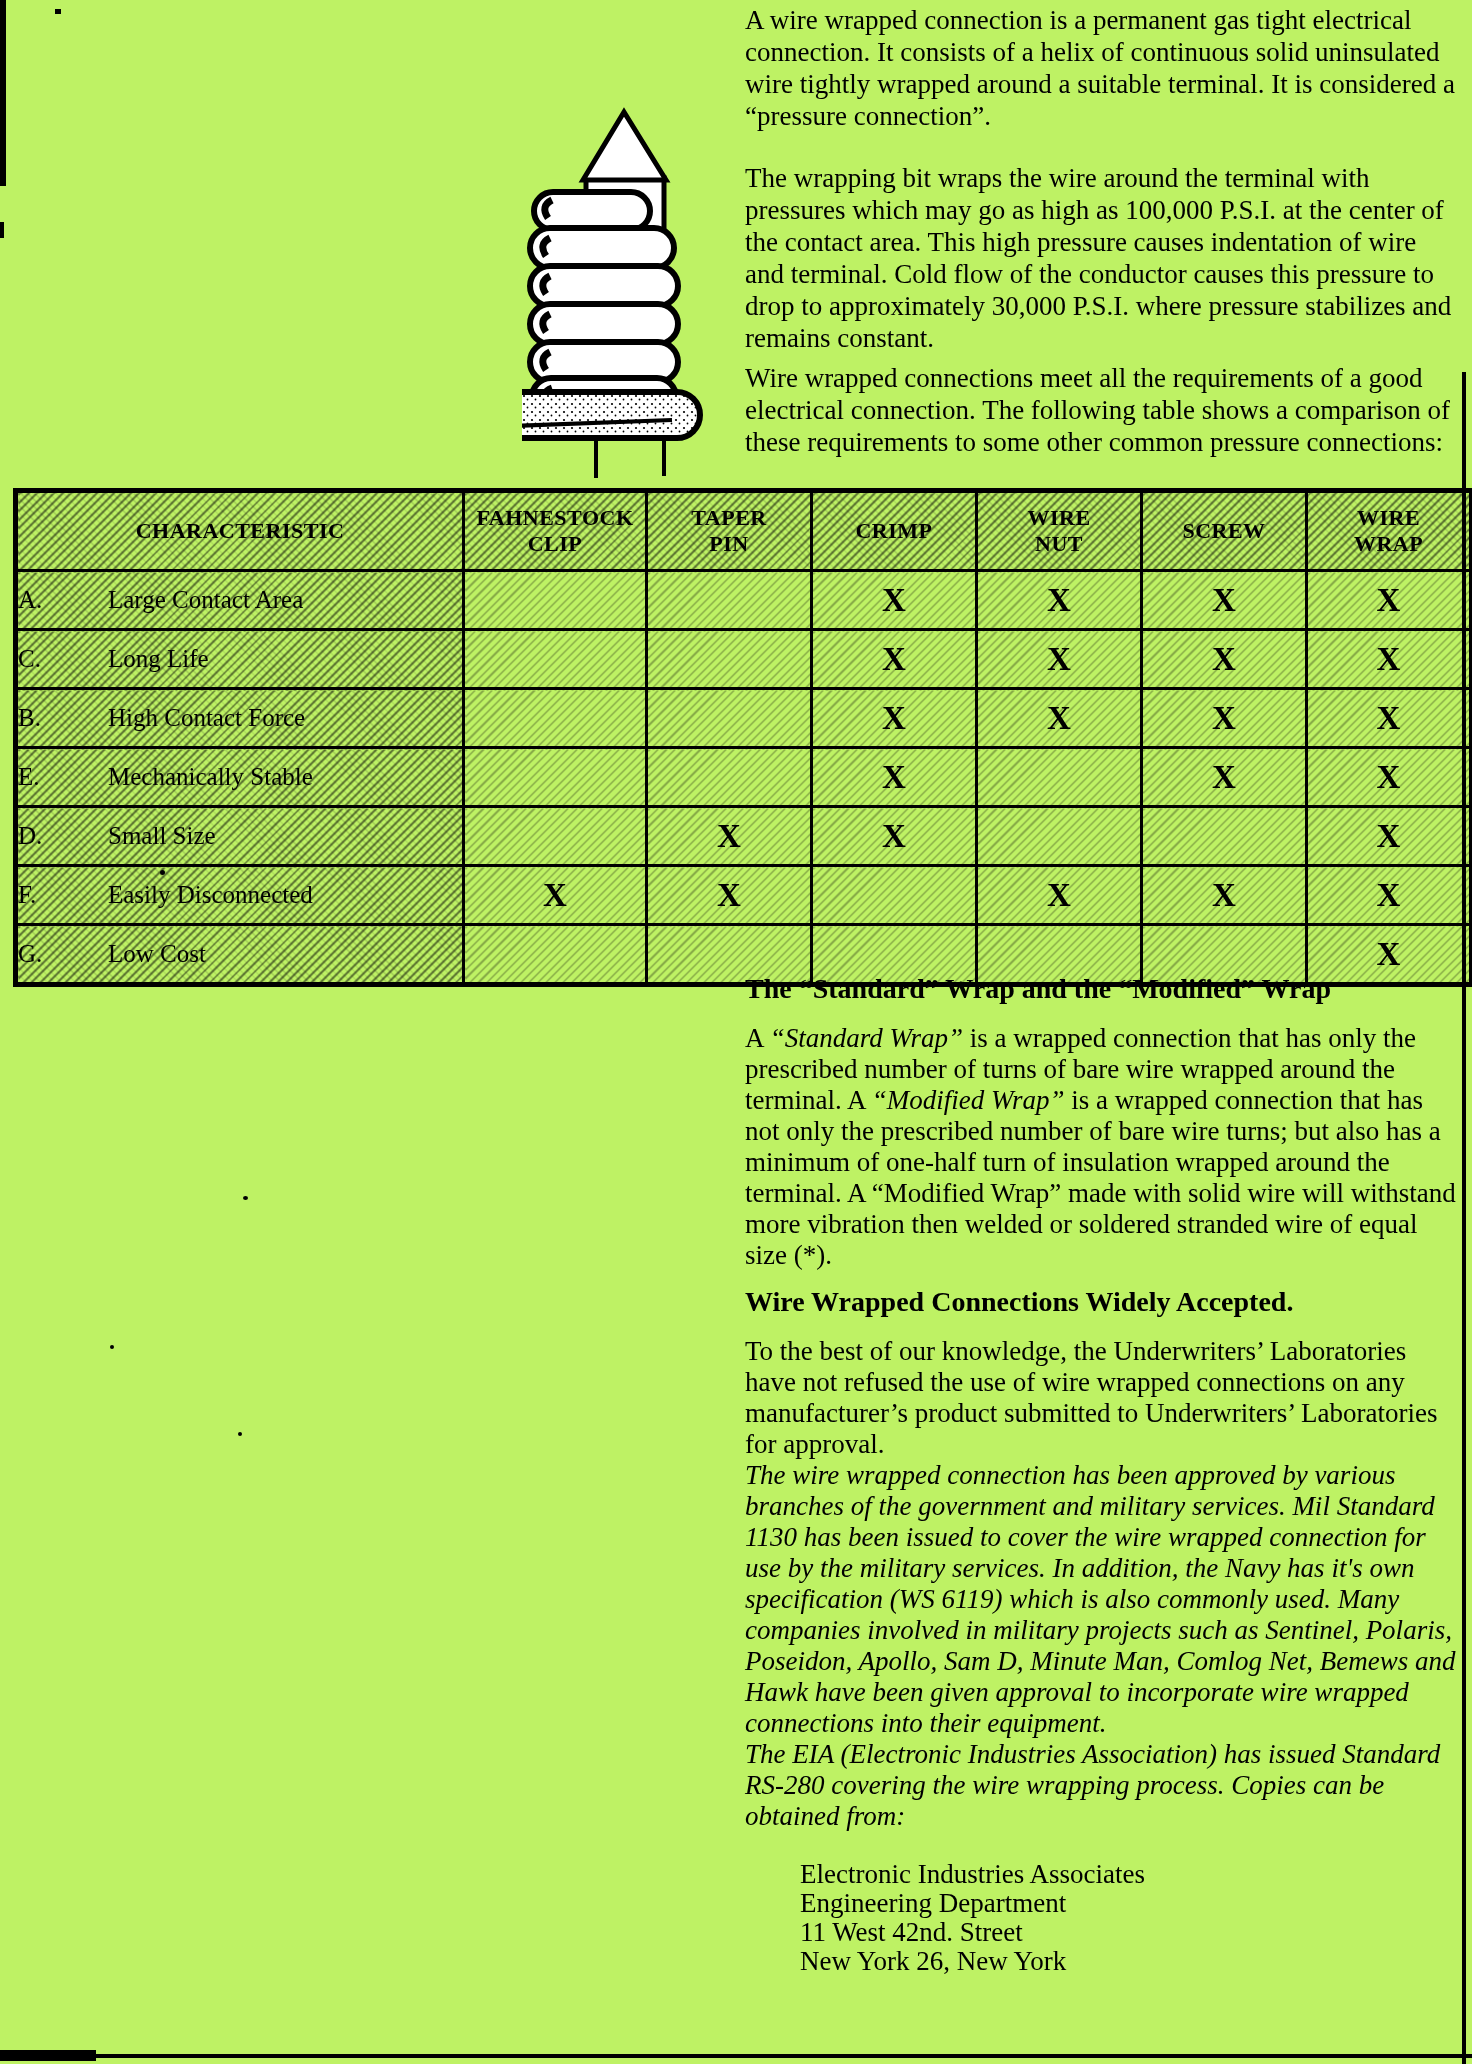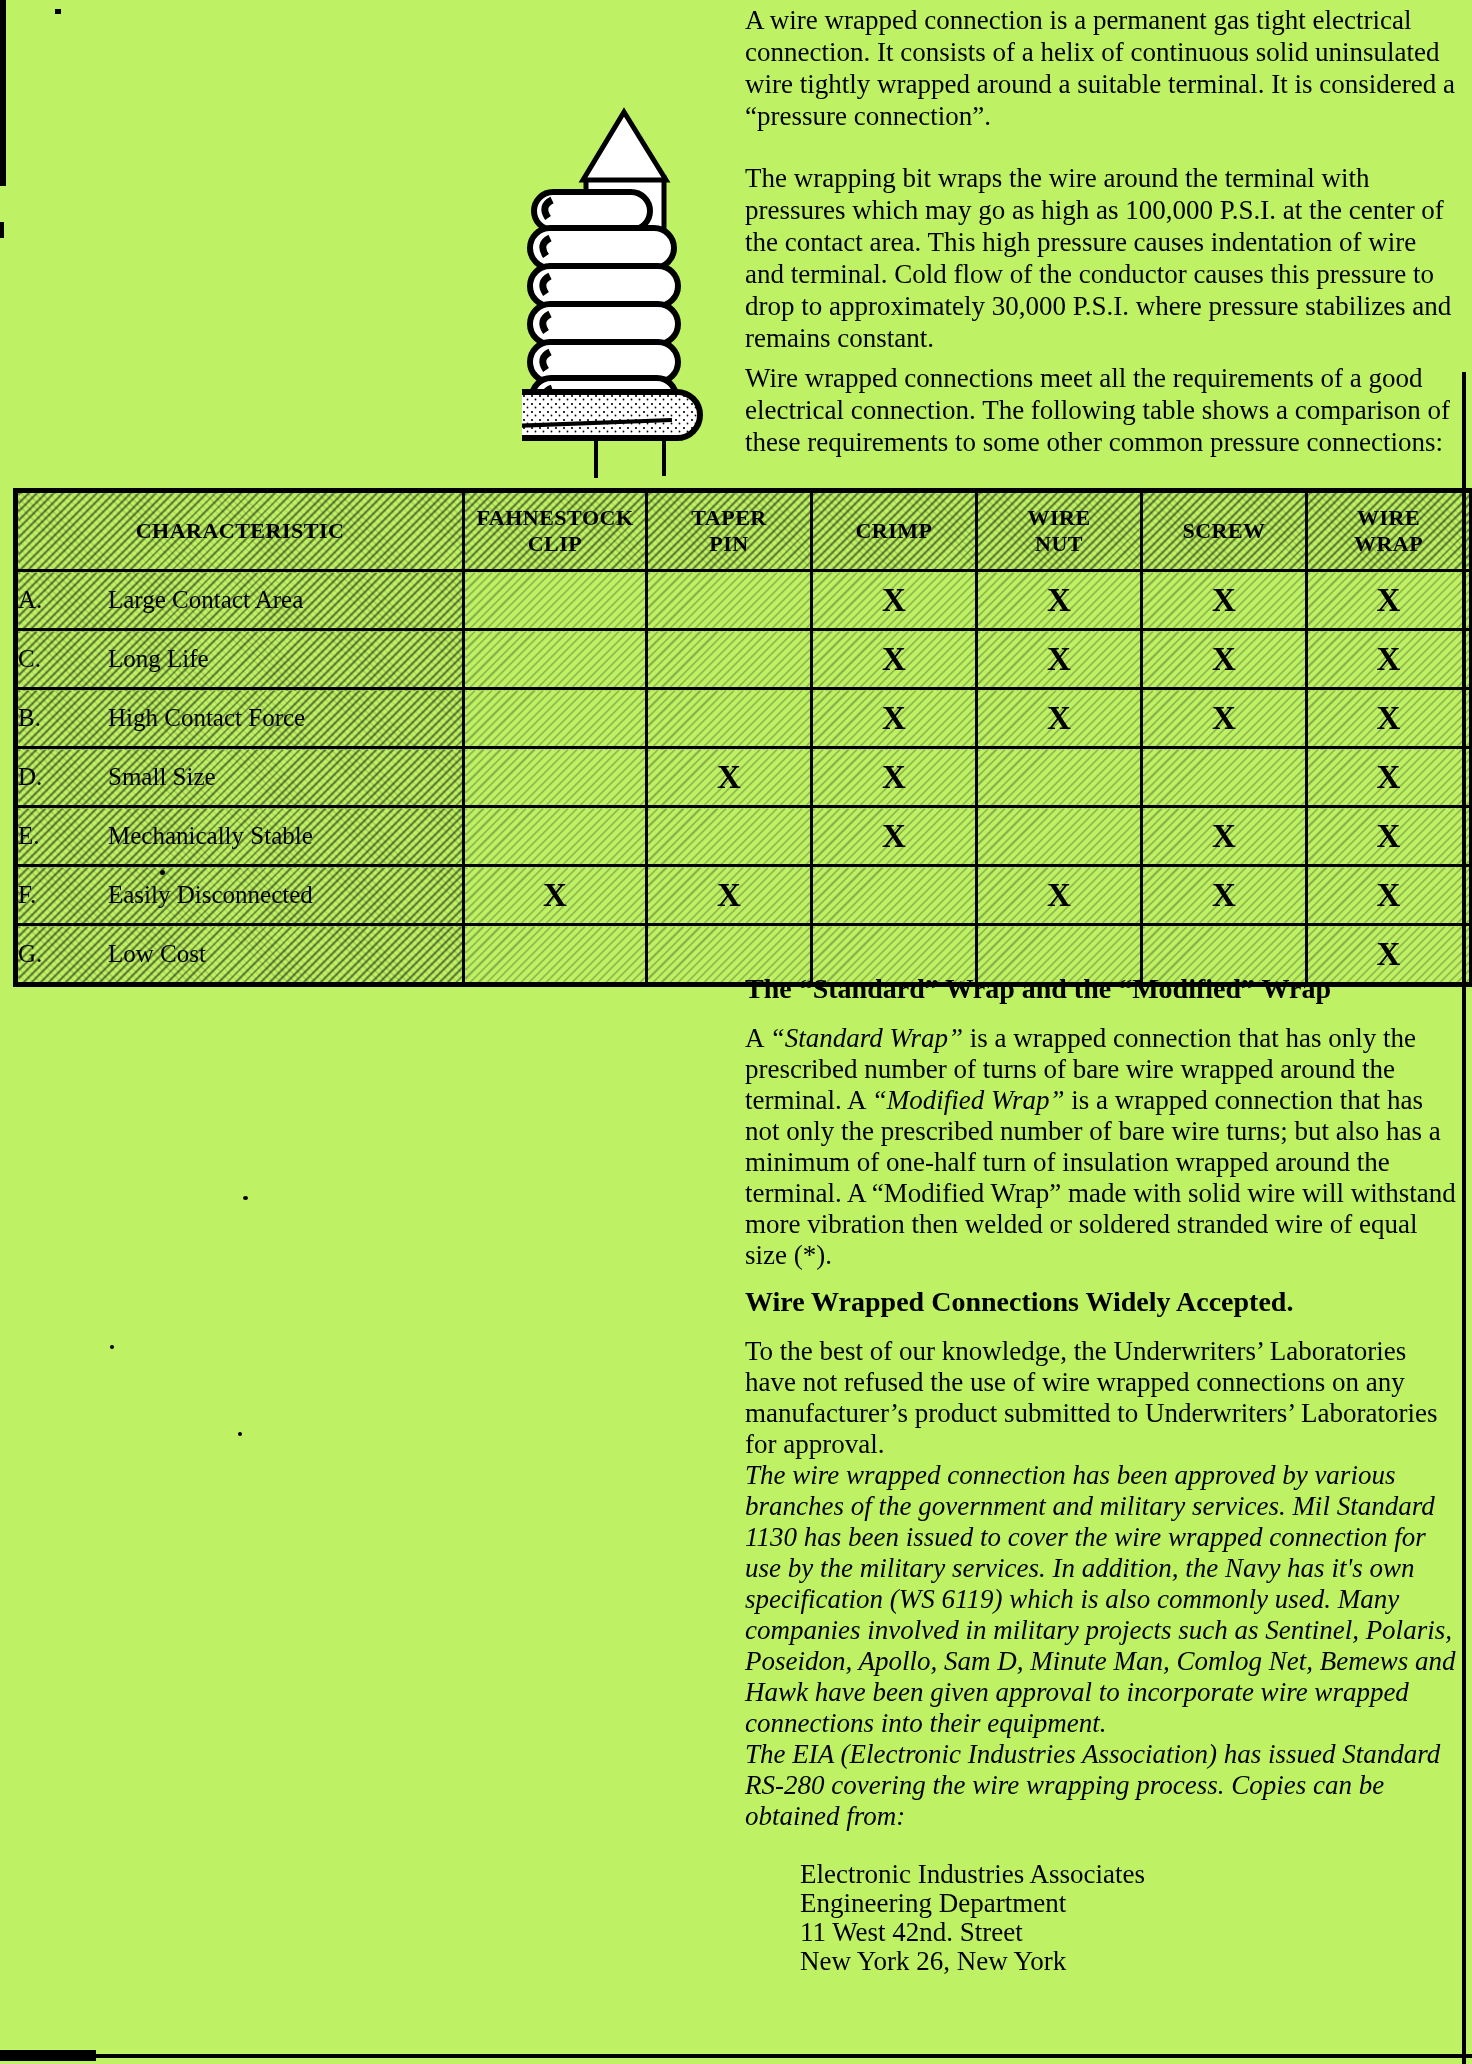--- a/index.html
+++ b/index.html
@@ -158,35 +158,35 @@
         <tr>
           <td class="label-cell hatch-d"><span class="letter">B.</span><span>High Contact Force</span></td>
           <td class="mark-cell hatch-l"></td>
           <td class="mark-cell hatch-l"></td>
           <td class="mark-cell hatch-l">X</td>
           <td class="mark-cell hatch-l">X</td>
           <td class="mark-cell hatch-l">X</td>
           <td class="mark-cell hatch-l">X</td>
         </tr>
         <tr>
+          <td class="label-cell hatch-d"><span class="letter">E.</span><span>Mechanically Stable</span></td>
+          <td class="mark-cell hatch-l"></td>
+          <td class="mark-cell hatch-l"></td>
+          <td class="mark-cell hatch-l">X</td>
+          <td class="mark-cell hatch-l"></td>
+          <td class="mark-cell hatch-l">X</td>
+          <td class="mark-cell hatch-l">X</td>
+        </tr>
+        <tr>
           <td class="label-cell hatch-d"><span class="letter">D.</span><span>Small Size</span></td>
           <td class="mark-cell hatch-l"></td>
           <td class="mark-cell hatch-l">X</td>
           <td class="mark-cell hatch-l">X</td>
           <td class="mark-cell hatch-l"></td>
           <td class="mark-cell hatch-l"></td>
-          <td class="mark-cell hatch-l">X</td>
-        </tr>
-        <tr>
-          <td class="label-cell hatch-d"><span class="letter">E.</span><span>Mechanically Stable</span></td>
-          <td class="mark-cell hatch-l"></td>
-          <td class="mark-cell hatch-l"></td>
-          <td class="mark-cell hatch-l">X</td>
-          <td class="mark-cell hatch-l"></td>
-          <td class="mark-cell hatch-l">X</td>
           <td class="mark-cell hatch-l">X</td>
         </tr>
         <tr>
           <td class="label-cell hatch-d"><span class="letter">F.</span><span>Easily Disconnected</span></td>
           <td class="mark-cell hatch-l">X</td>
           <td class="mark-cell hatch-l">X</td>
           <td class="mark-cell hatch-l"></td>
           <td class="mark-cell hatch-l">X</td>
           <td class="mark-cell hatch-l">X</td>
           <td class="mark-cell hatch-l">X</td>

